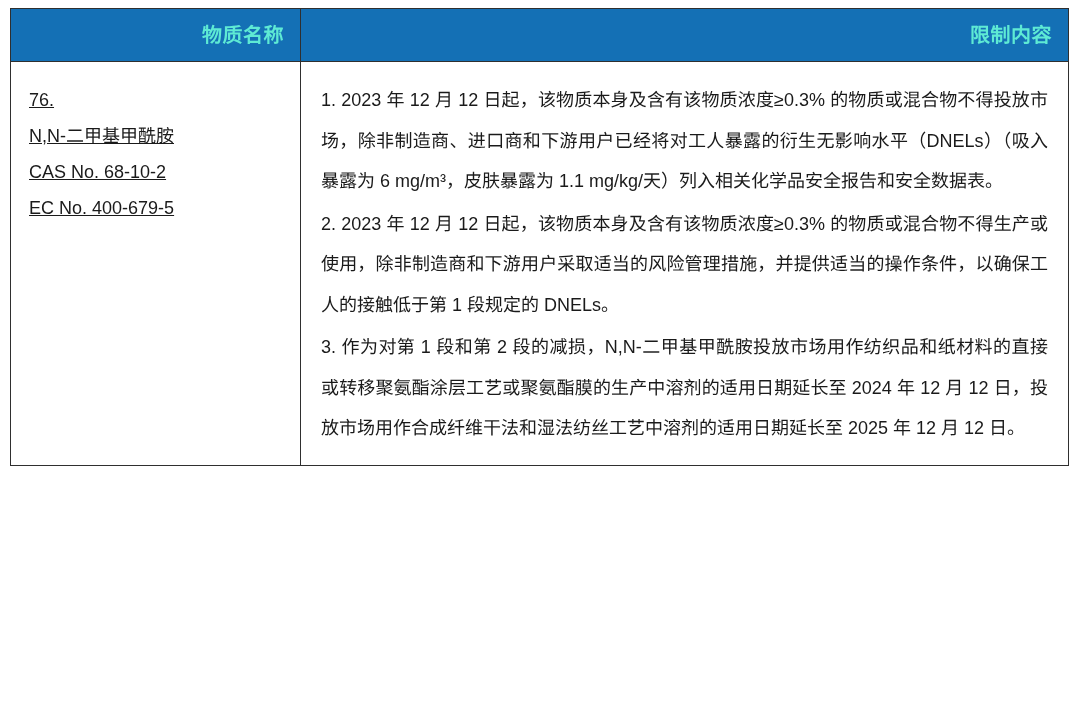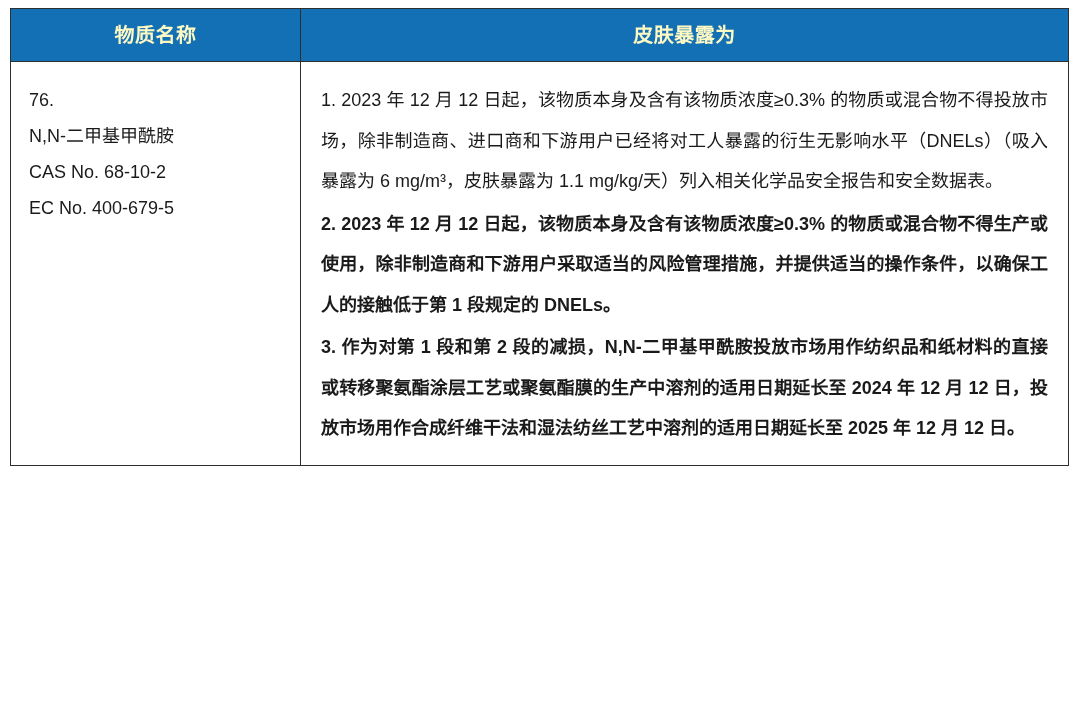--- a/index.html
+++ b/index.html
@@ -27,66 +27,66 @@
     table-layout: fixed;
   }
   table.restriction-table th,
   table.restriction-table td {
     border: 1px solid #2f2f2f;
     vertical-align: top;
     box-sizing: border-box;
   }
   thead th {
     background: #1470b5;
-    color: #fef9c3;
+    color: #5eead4;
     font-size: 20px;
     font-weight: bold;
-    text-align: center;
+    text-align: right;
     padding: 14px 16px 14px 16px;
     letter-spacing: 0.5px;
     line-height: 1.2;
     border-color: #1470b5;
   }
   thead th.col-name { width: 290px; }
   thead th.col-content { width: 768px; }
 
   td.substance-cell {
     padding: 20px 18px 18px 18px;
     font-size: 18px;
     line-height: 2.0;
     color: #1a1a1a;
+    text-decoration: underline;
   }
   td.substance-cell .line {
     white-space: nowrap;
   }
   td.content-cell {
     padding: 18px 20px 16px 20px;
     font-size: 18px;
     line-height: 2.25;
     color: #1a1a1a;
     text-align: justify;
     text-justify: inter-ideograph;
   }
   td.content-cell p {
     margin: 0 0 0 0;
   }
   td.content-cell p + p {
     margin-top: 2px;
-    font-weight: bold;
   }
 </style>
 </head>
 <body>
 
 <div class="page">
   <table class="restriction-table">
     <thead>
       <tr>
         <th class="col-name">物质名称</th>
-        <th class="col-content">皮肤暴露为</th>
+        <th class="col-content">限制内容</th>
       </tr>
     </thead>
     <tbody>
       <tr>
         <td class="substance-cell">
           <div class="line">76.</div>
           <div class="line">N,N-二甲基甲酰胺</div>
           <div class="line">CAS No. 68-10-2</div>
           <div class="line">EC No. 400-679-5</div>
         </td>

